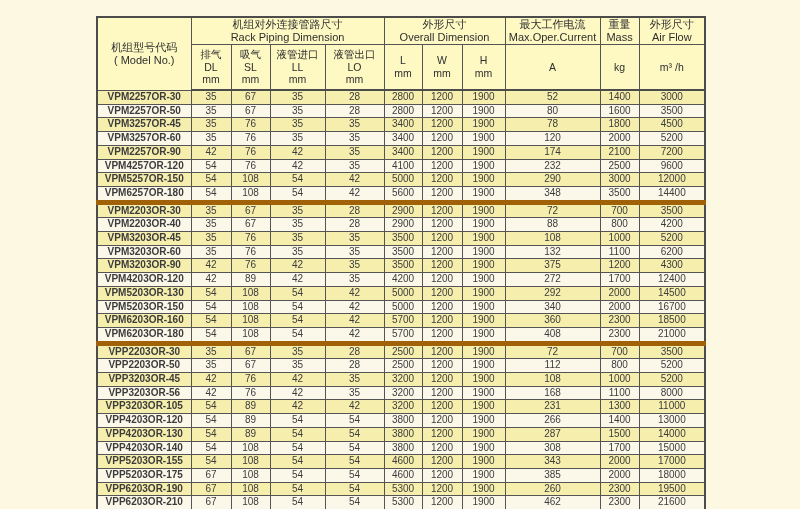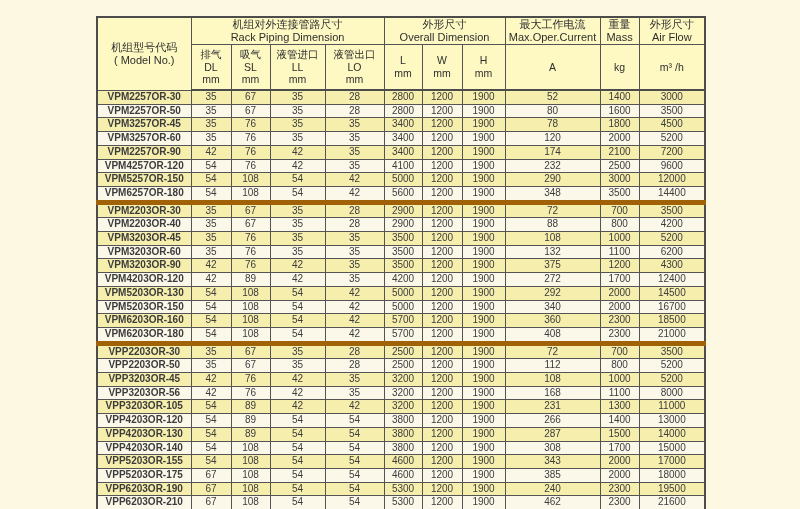--- a/index.html
+++ b/index.html
@@ -495,21 +495,21 @@
   </tr>
         <tr>
     <td class="model-cell">VPP6203OR-190</td>
     <td>67</td>
     <td>108</td>
     <td>54</td>
     <td>54</td>
     <td>5300</td>
     <td>1200</td>
     <td>1900</td>
-    <td>240</td>
+    <td>260</td>
     <td>2300</td>
     <td>19500</td>
   </tr>
         <tr>
     <td class="model-cell">VPP6203OR-210</td>
     <td>67</td>
     <td>108</td>
     <td>54</td>
     <td>54</td>
     <td>5300</td>

